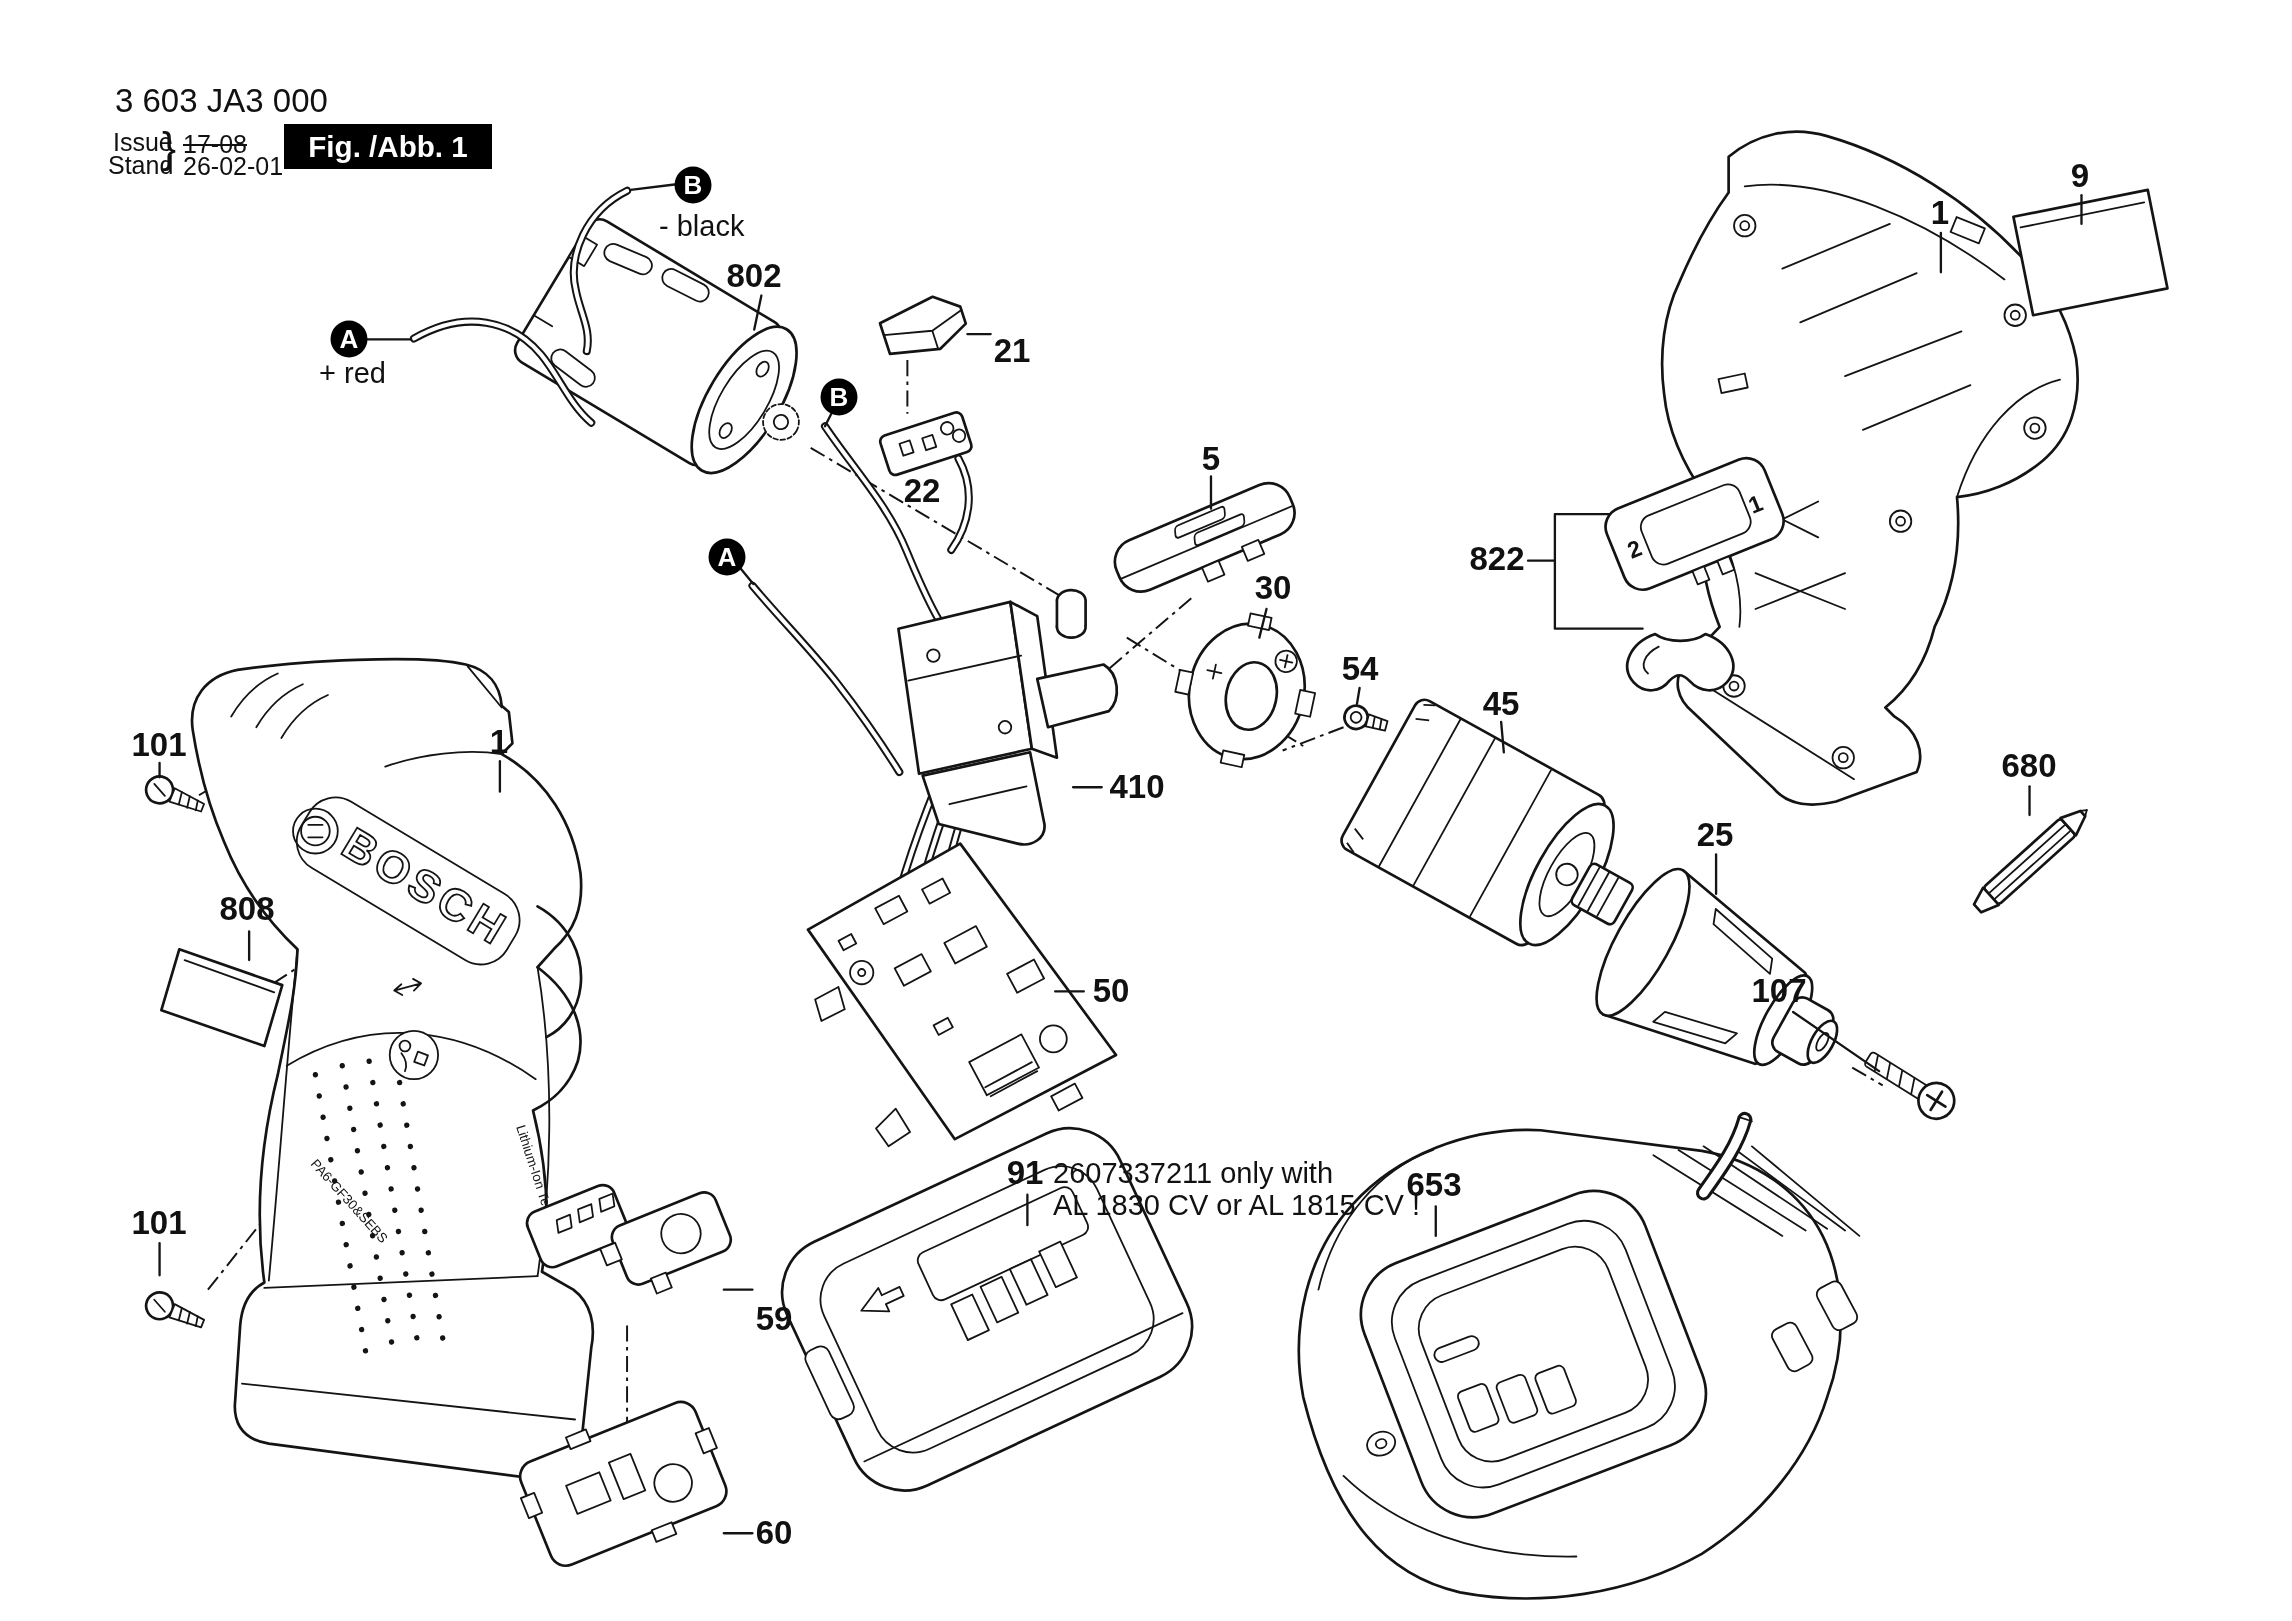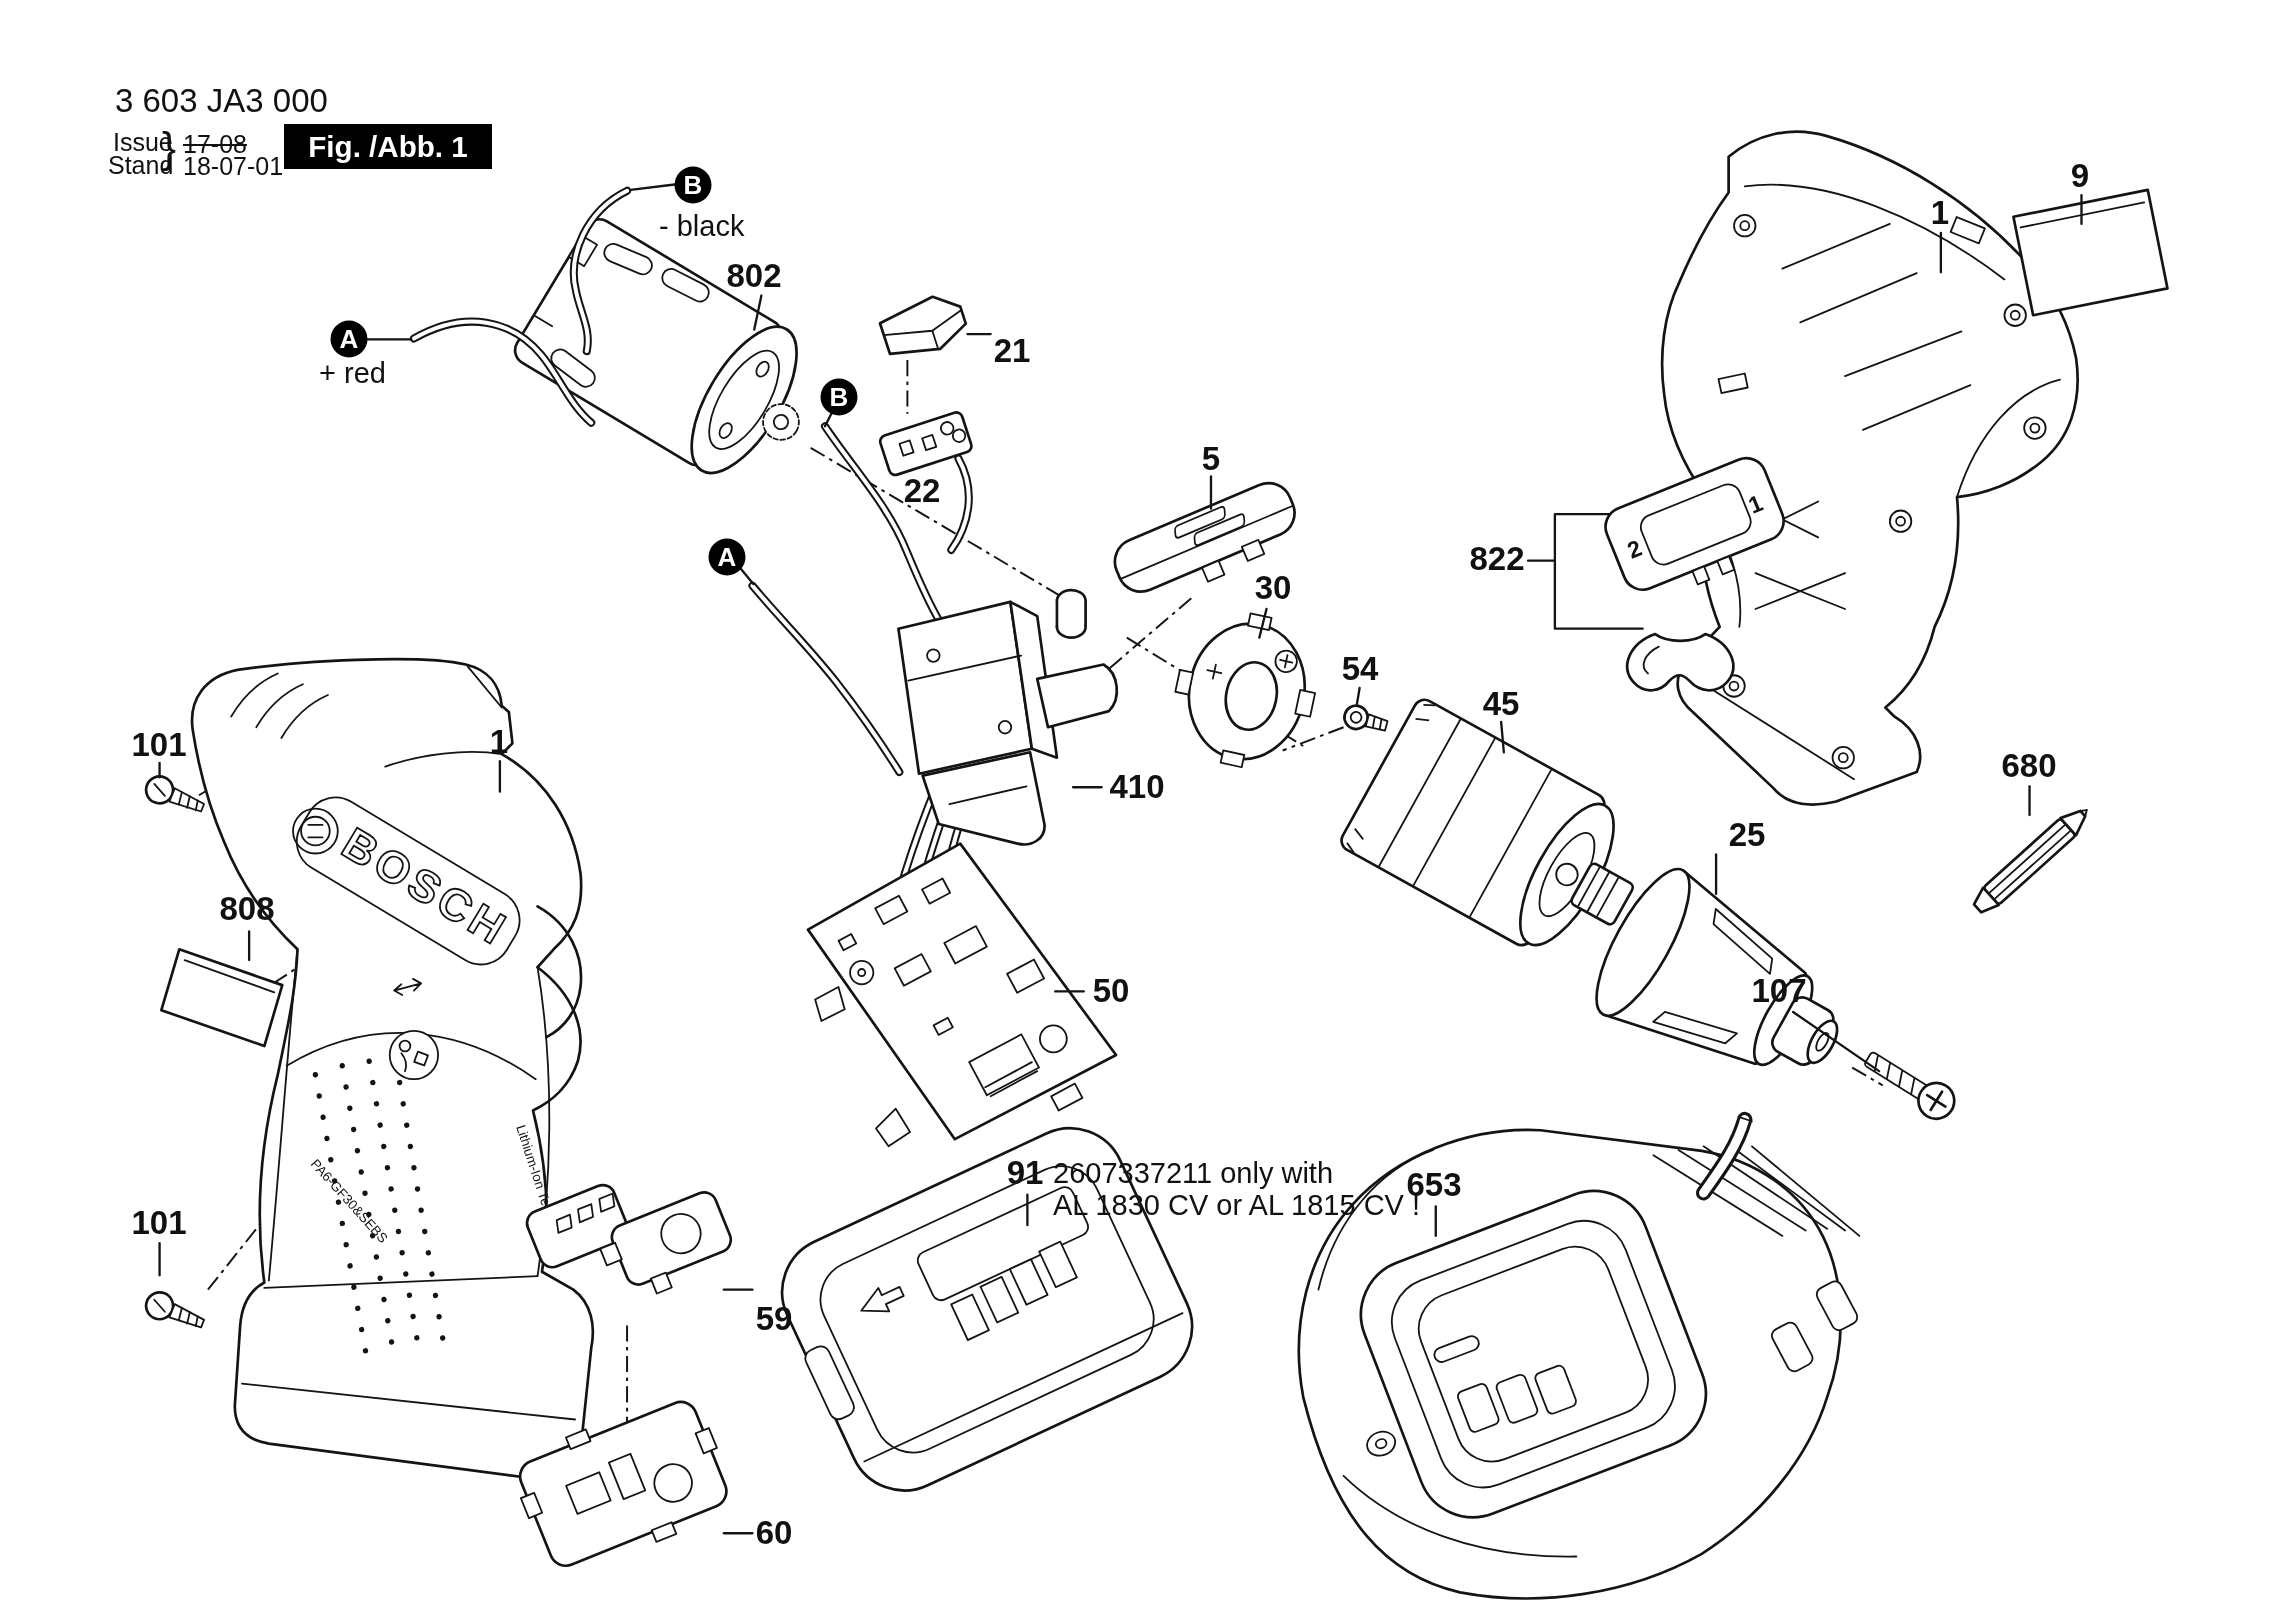--- a/index.html
+++ b/index.html
@@ -425,41 +425,41 @@
     <path class="st" d="M 1706,626 L 1736,626 M 1736,574 L 1736,702 M 1736,574 L 1798,574 M 1736,702 L 1834,702"></path>
   </g>
 </svg>
 
 <div class="hdr">3 603 JA3 000</div>
 <div class="hdr-row" style="left:113px;top:128px;">
   <span>Issue</span>
 </div>
 <div class="hdr-row strike" style="left:183px;top:130px;">17-08</div>
 <div class="hdr-row" style="left:108px;top:151px;">Stand</div>
-<div class="hdr-row" style="left:183px;top:152px;">18-07-01</div>
+<div class="hdr-row" style="left:183px;top:152px;">26-02-01</div>
 <div class="brace">}</div>
 <div class="figbox">Fig. /Abb. 1</div>
 
 <div class="ab" style="left:693px;top:185px;">B</div>
 <div class="co-note" style="left:659px;top:226px;">- black</div>
 <div class="ab" style="left:349px;top:339px;">A</div>
 <div class="co-note" style="left:319px;top:373px;">+ red</div>
 <div class="ab" style="left:839px;top:397px;">B</div>
 <div class="ab" style="left:727px;top:557px;">A</div>
 
 <div class="co" style="left:754px;top:276px;">802</div>
 <div class="co" style="left:1012px;top:323px;margin-top:28px;">21</div>
 <div class="co" style="left:922px;top:491px;">22</div>
 <div class="co" style="left:1211px;top:459px;">5</div>
 <div class="co" style="left:1273px;top:588px;">30</div>
 <div class="co" style="left:1360px;top:669px;">54</div>
 <div class="co" style="left:1137px;top:787px;">410</div>
 <div class="co" style="left:1111px;top:991px;">50</div>
 <div class="co" style="left:1501px;top:704px;">45</div>
-<div class="co" style="left:1715px;top:835px;margin-left:32px;">25</div>
+<div class="co" style="left:1715px;top:835px;">25</div>
 <div class="co" style="left:1779px;top:991px;">107</div>
 <div class="co" style="left:1940px;top:213px;">1</div>
 <div class="co" style="left:2080px;top:176px;">9</div>
 <div class="co" style="left:1497px;top:559px;">822</div>
 <div class="co" style="left:2029px;top:766px;">680</div>
 <div class="co" style="left:499px;top:742px;">1</div>
 <div class="co" style="left:159px;top:745px;">101</div>
 <div class="co" style="left:247px;top:909px;">808</div>
 <div class="co" style="left:159px;top:1223px;">101</div>
 <div class="co" style="left:774px;top:1290px;margin-top:29px;">59</div>

